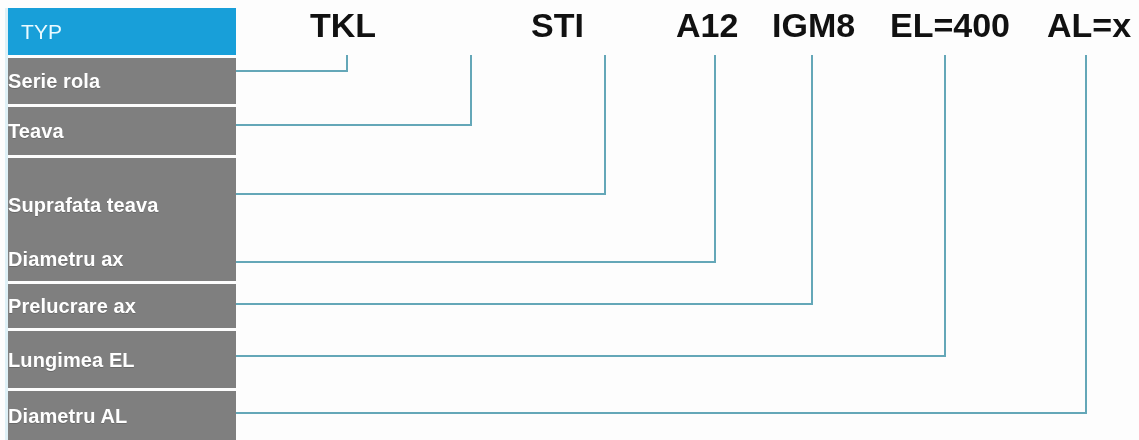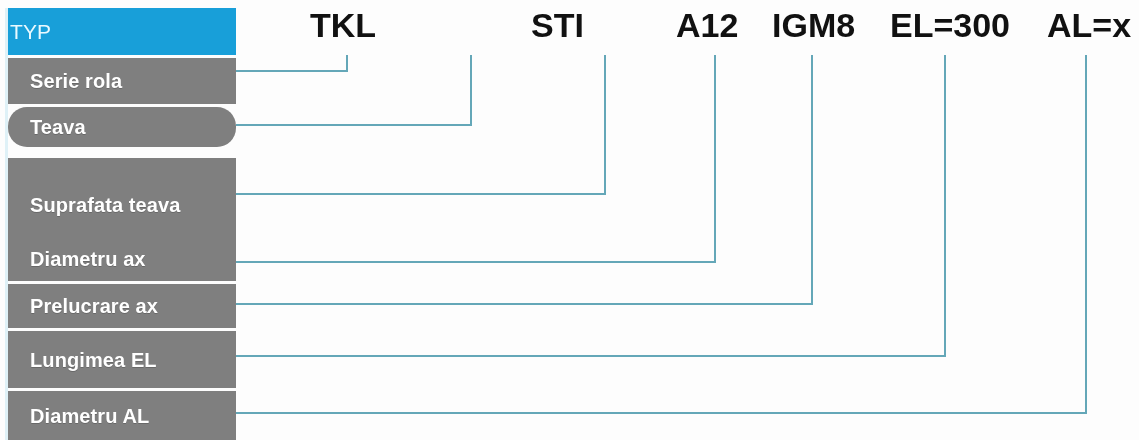--- a/index.html
+++ b/index.html
@@ -12,23 +12,22 @@
   #stage{position:relative;width:1139px;height:440px;overflow:hidden;background:#fdfdfd;}
 
   
   #legend{position:absolute;left:8px;top:8px;width:228px;height:432px;}
   .legend-row{
     position:absolute;left:0;width:228px;
     background:#7f7f7f;
     color:#ffffff;
     display:flex;align-items:center;
     box-sizing:border-box;
-    padding-left:22px;
   }
-  .legend-row.header{background:#189FD9;color:#eafaff;padding-left:2px;}
+  .legend-row.header{background:#189FD9;color:#eafaff;padding-left:13px;}
   .legend-row .lbl{
     font-weight:bold;
     font-size:20px;
     letter-spacing:.1px;
     line-height:1;
     text-shadow:0 1px 0 rgba(0,0,0,.18);
     white-space:nowrap;
   }
   .legend-row.header .lbl{font-weight:normal;font-size:21px;text-shadow:none;}
 
@@ -60,21 +59,21 @@
   <div id="legend">
 
     <div class="legend-row header" style="top:0px;height:47px;">
       <span class="lbl">TYP</span>
     </div>
 
     <div class="legend-row" style="top:50px;height:46px;">
       <span class="lbl">Serie rola</span>
     </div>
 
-    <div class="legend-row" style="top:99px;height:40px;border-radius:19px;">
+    <div class="legend-row" style="top:99px;height:48px;">
       <span class="lbl">Teava</span>
     </div>
 
     <div class="legend-row" style="top:150px;height:94px;">
       <span class="lbl">Suprafata teava</span>
     </div>
 
     <div class="legend-row" style="top:229px;height:44px;">
       <span class="lbl">Diametru ax</span>
     </div>
@@ -89,21 +88,21 @@
 
     <div class="legend-row" style="top:383px;height:49px;">
       <span class="lbl">Diametru AL</span>
     </div>
   </div>
 
   <div class="token" style="left:310px;">TKL</div>
   <div class="token" style="left:531px;">STI</div>
   <div class="token" style="left:676px;">A12</div>
   <div class="token" style="left:772px;">IGM8</div>
-  <div class="token" style="left:890px;">EL=300</div>
+  <div class="token" style="left:890px;">EL=400</div>
   <div class="token" style="left:1047px;">AL=x</div>
 
   <div class="lead-h" style="left:236px;top:70px;width:112px;"></div>
   <div class="lead-v" style="left:346px;top:55px;height:17px;"></div>
 
   <div class="lead-h" style="left:236px;top:124px;width:236px;"></div>
   <div class="lead-v" style="left:470px;top:55px;height:71px;"></div>
 
   <div class="lead-h" style="left:236px;top:193px;width:370px;"></div>
   <div class="lead-v" style="left:604px;top:55px;height:140px;"></div>

